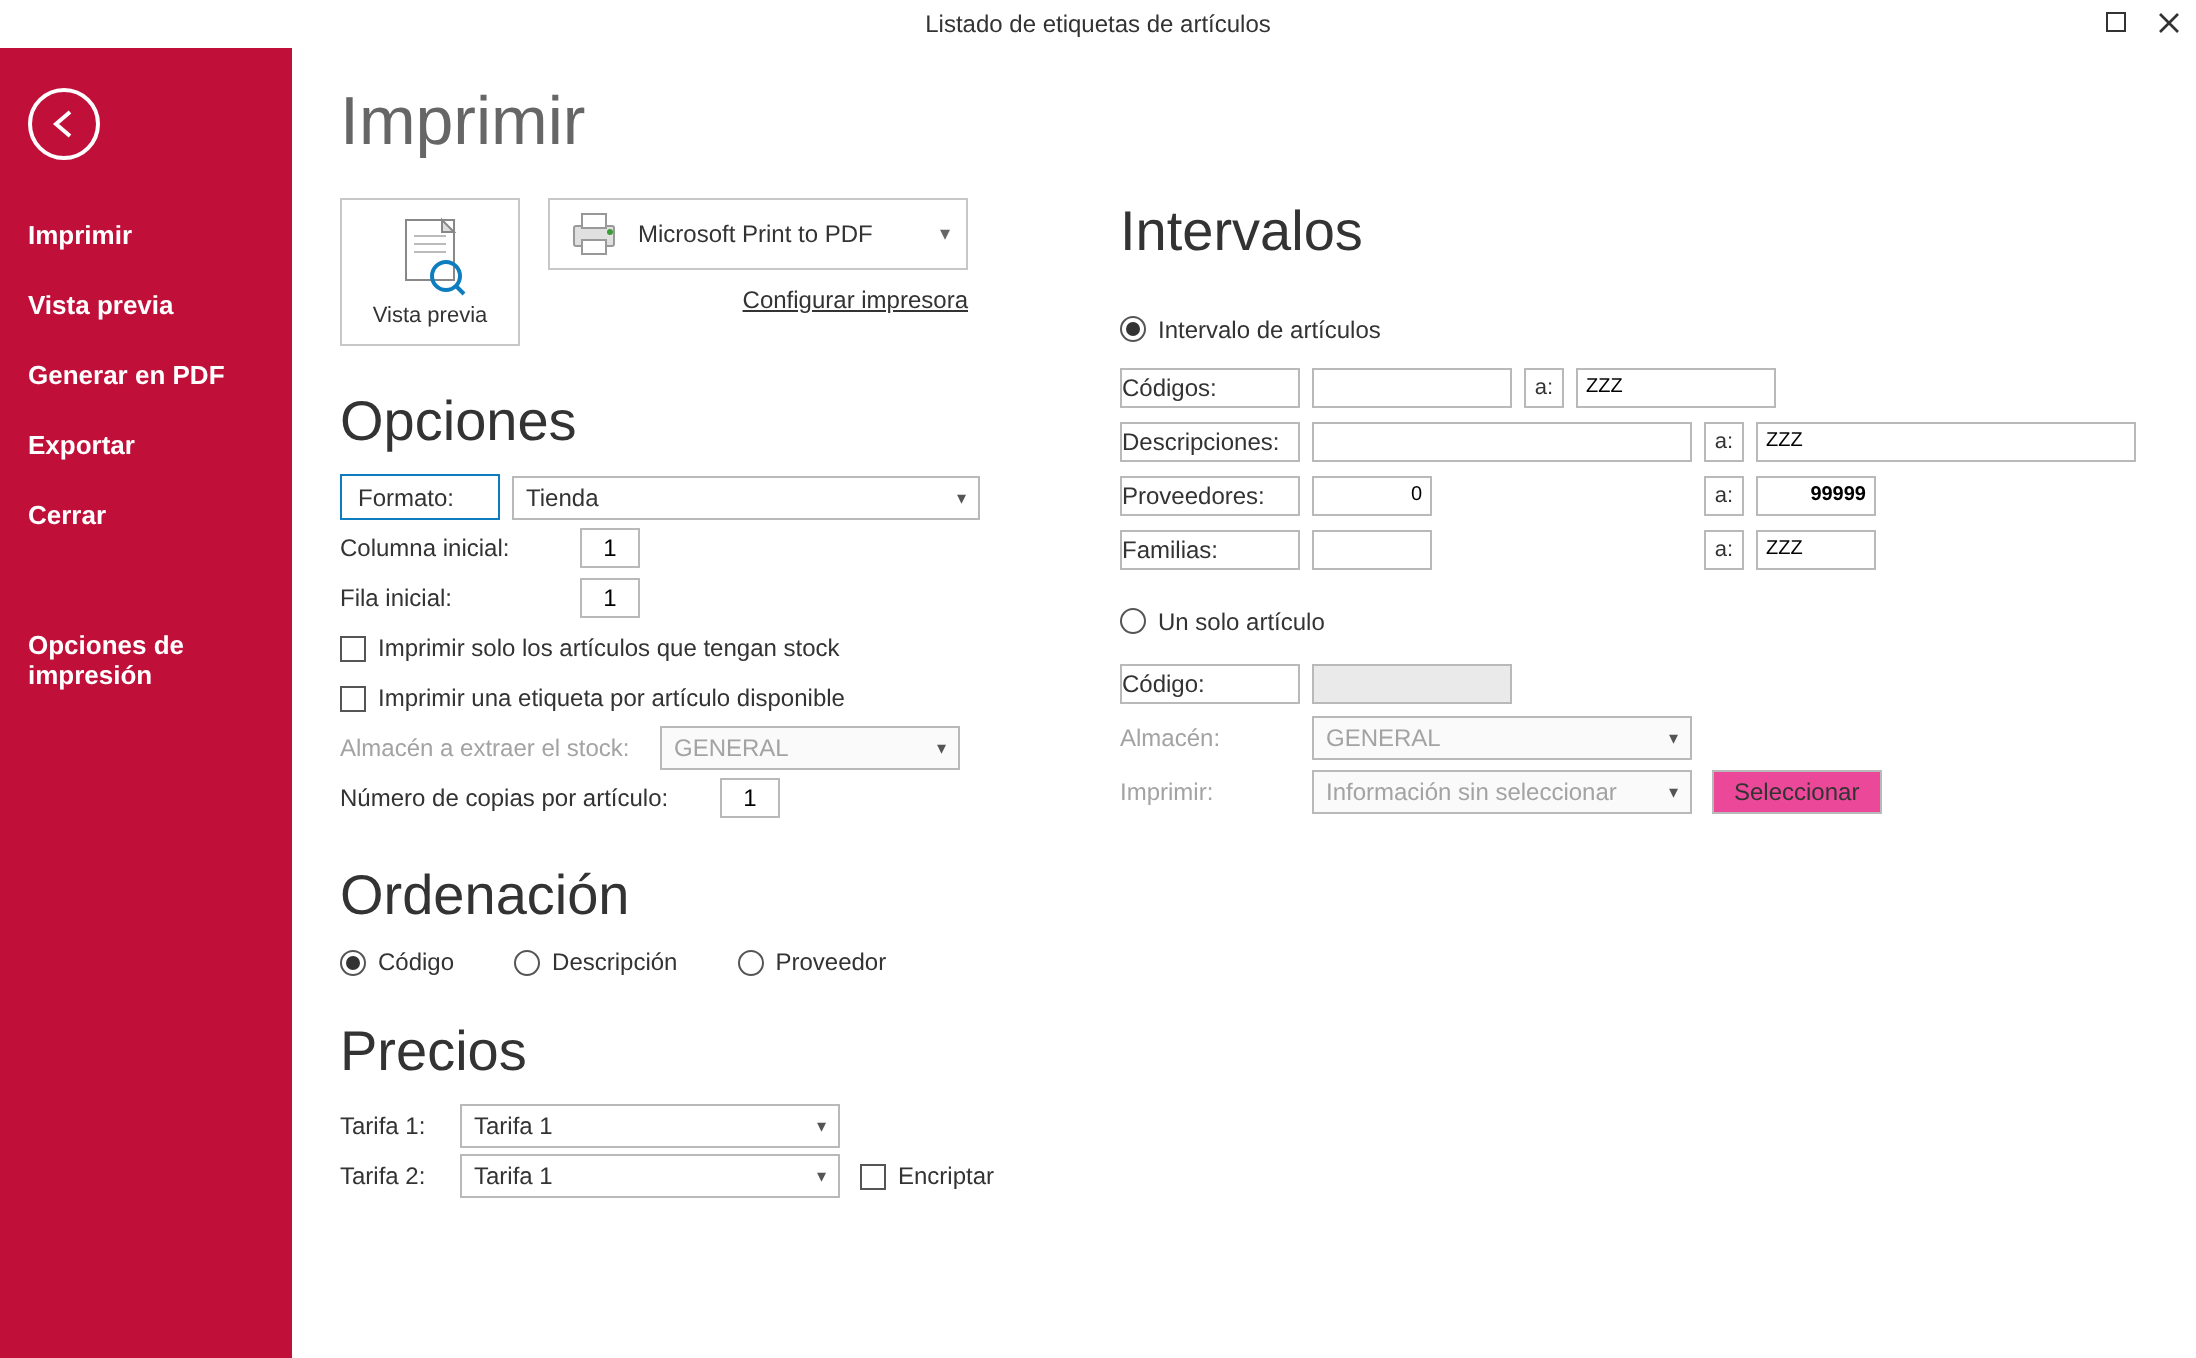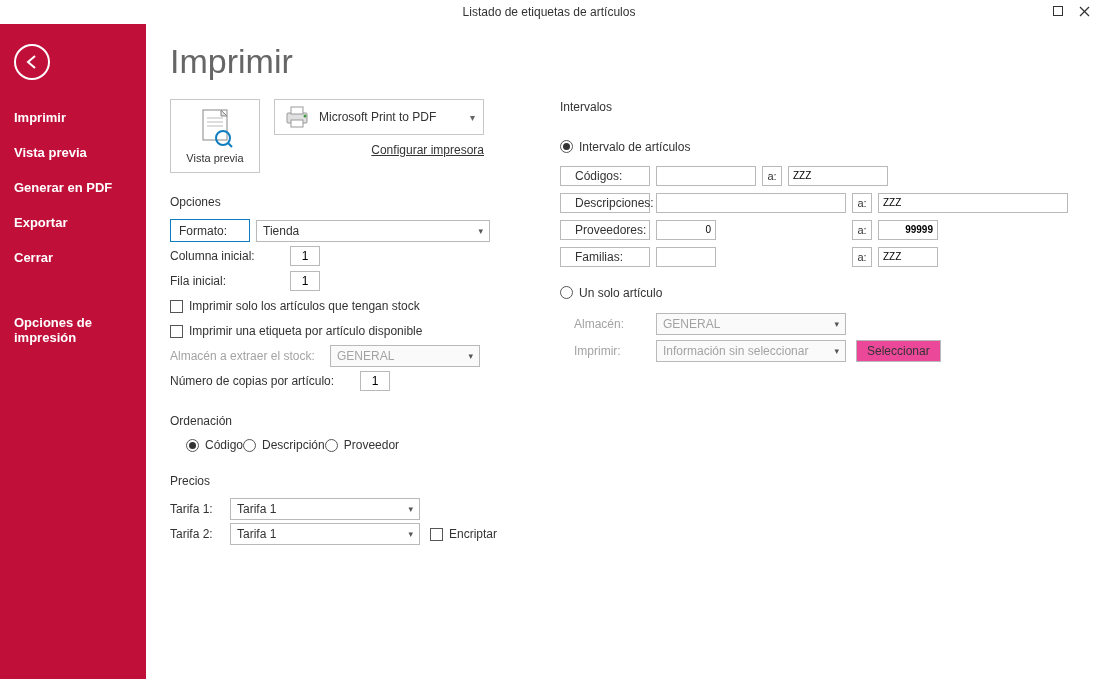--- a/index.html
+++ b/index.html
@@ -10,43 +10,43 @@
   .winbtn { width: 16px; height: 16px; display: flex; align-items: center; justify-content: center; font-size: 12px; cursor: default; }
   .app { display: flex; height: calc(100% - 24px); }
   .sidebar { width: 180px; background: #c0103a; color: #fff; display: flex; flex-direction: column; padding-top: 10px; }
   .back-btn { width: 36px; height: 36px; border: 2px solid #fff; border-radius: 50%; margin: 10px 0 20px 14px; display: flex; align-items: center; justify-content: center; font-size: 18px; cursor: pointer; }
   .side-item { padding: 10px 14px; font-size: 13px; font-weight: 600; cursor: pointer; }
   .side-gap { height: 30px; }
   .main { flex: 1; padding: 18px 30px 10px 24px; display: flex; gap: 40px; }
   .col-left { width: 350px; }
   .col-right { flex: 1; }
   h1.print-heading { font-size: 34px; font-weight: 300; color: #666; margin-bottom: 18px; }
-  h2.section { font-size: 12px; font-weight: 400; color: #333; margin: 22px 0 10px 0; }
+  h2.section { font-size: 28px; font-weight: 400; color: #333; margin: 22px 0 10px 0; }
   .print-row { display: flex; align-items: flex-start; gap: 14px; }
   .vista-btn { width: 90px; height: 74px; border: 1px solid #c7c7c7; display: flex; flex-direction: column; align-items: center; justify-content: center; gap: 4px; font-size: 11px; cursor: pointer; }
   .printer-select { width: 210px; height: 36px; border: 1px solid #c7c7c7; display: flex; align-items: center; padding: 0 8px; gap: 8px; font-size: 12px; cursor: pointer; position: relative; }
   .printer-select .chev { position: absolute; right: 8px; font-size: 10px; color: #666; }
   .conf-link { text-align: right; text-decoration: underline; font-size: 12px; margin-top: 8px; cursor: pointer; }
   .opt-row { display: flex; align-items: center; margin: 3px 0; min-height: 22px; }
   .opt-label { font-size: 12px; color: #333; }
   .opt-label.muted { color: #a3a3a3; }
   .highlight-box { border: 1.5px solid #0e7dbf; padding: 3px 8px; display: inline-block; }
   .select-ctrl { border: 1px solid #b9b9b9; height: 22px; display: inline-flex; align-items: center; padding: 0 6px; font-size: 12px; background: #fff; position: relative; cursor: pointer; }
   .select-ctrl .chev { position: absolute; right: 6px; font-size: 9px; color: #555; }
   .select-ctrl.disabled { color: #a3a3a3; background: #fafafa; }
   .num-input { width: 30px; height: 20px; border: 1px solid #b9b9b9; text-align: center; font-size: 12px; }
   .text-input { height: 20px; border: 1px solid #b9b9b9; font-size: 10px; padding: 0 4px; }
   .cb-box { width: 13px; height: 13px; border: 1px solid #555; display: inline-block; margin-right: 6px; vertical-align: middle; }
   .radio-outer { width: 13px; height: 13px; border: 1px solid #555; border-radius: 50%; display: inline-flex; align-items: center; justify-content: center; margin-right: 6px; vertical-align: middle; }
   .radio-outer.checked::after { content: ""; width: 7px; height: 7px; background: #333; border-radius: 50%; }
-  .ord-row { display: flex; align-items: center; margin-left: 16px; }
+  .ord-row { display: flex; gap: 30px; align-items: center; }
   .radio-item { display: inline-flex; align-items: center; font-size: 12px; cursor: pointer; }
   .intervalos-grid { margin-top: 10px; }
   .int-row { display: flex; align-items: center; margin: 3px 0; min-height: 24px; }
-  .int-lbl { width: 90px; font-size: 12px; border: 1px solid #b9b9b9; padding: 2px 14px; height: 20px; display: inline-flex; align-items: center; }
+  .int-lbl { width: 90px; font-size: 12px; border: 1px solid #b9b9b9; padding: 2px 0; height: 20px; display: inline-flex; align-items: center; }
   .int-lbl.plain { border: none; width: 90px; }
   .a-lbl { width: 20px; height: 20px; border: 1px solid #b9b9b9; font-size: 11px; display: inline-flex; align-items: center; justify-content: center; margin: 0 6px; }
   .btn { border: 1px solid #b9b9b9; padding: 3px 10px; font-size: 12px; background: #ec4899; cursor: pointer; display: inline-flex; align-items: center; height: 22px; }
   svg { display: block; }
 </style>
 </head>
 <body>
 
 <div class="titlebar">
   <span class="title">Listado de etiquetas de artículos</span>
@@ -234,20 +234,25 @@
       </div>
 
       <div style="height:14px;"></div>
       <div class="radio-item">
         <span class="radio-outer"></span>
         <span>Un solo artículo</span>
       </div>
 
       <div class="intervalos-grid">
         <div class="int-row">
+          <span class="int-lbl">Código:</span>
+          <span style="width:6px;"></span>
+          <input class="text-input" style="width: 100px; background: rgb(234, 234, 234);" disabled="">
+        </div>
+        <div class="int-row">
           <span class="int-lbl plain opt-label muted">Almacén:</span>
           <span style="width:6px;"></span>
           <div class="select-ctrl disabled" style="width:190px;">
             <span>GENERAL</span>
               <span class="chev">▾</span>
           </div>
         </div>
         <div class="int-row">
           <span class="int-lbl plain opt-label muted">Imprimir:</span>
           <span style="width:6px;"></span>

